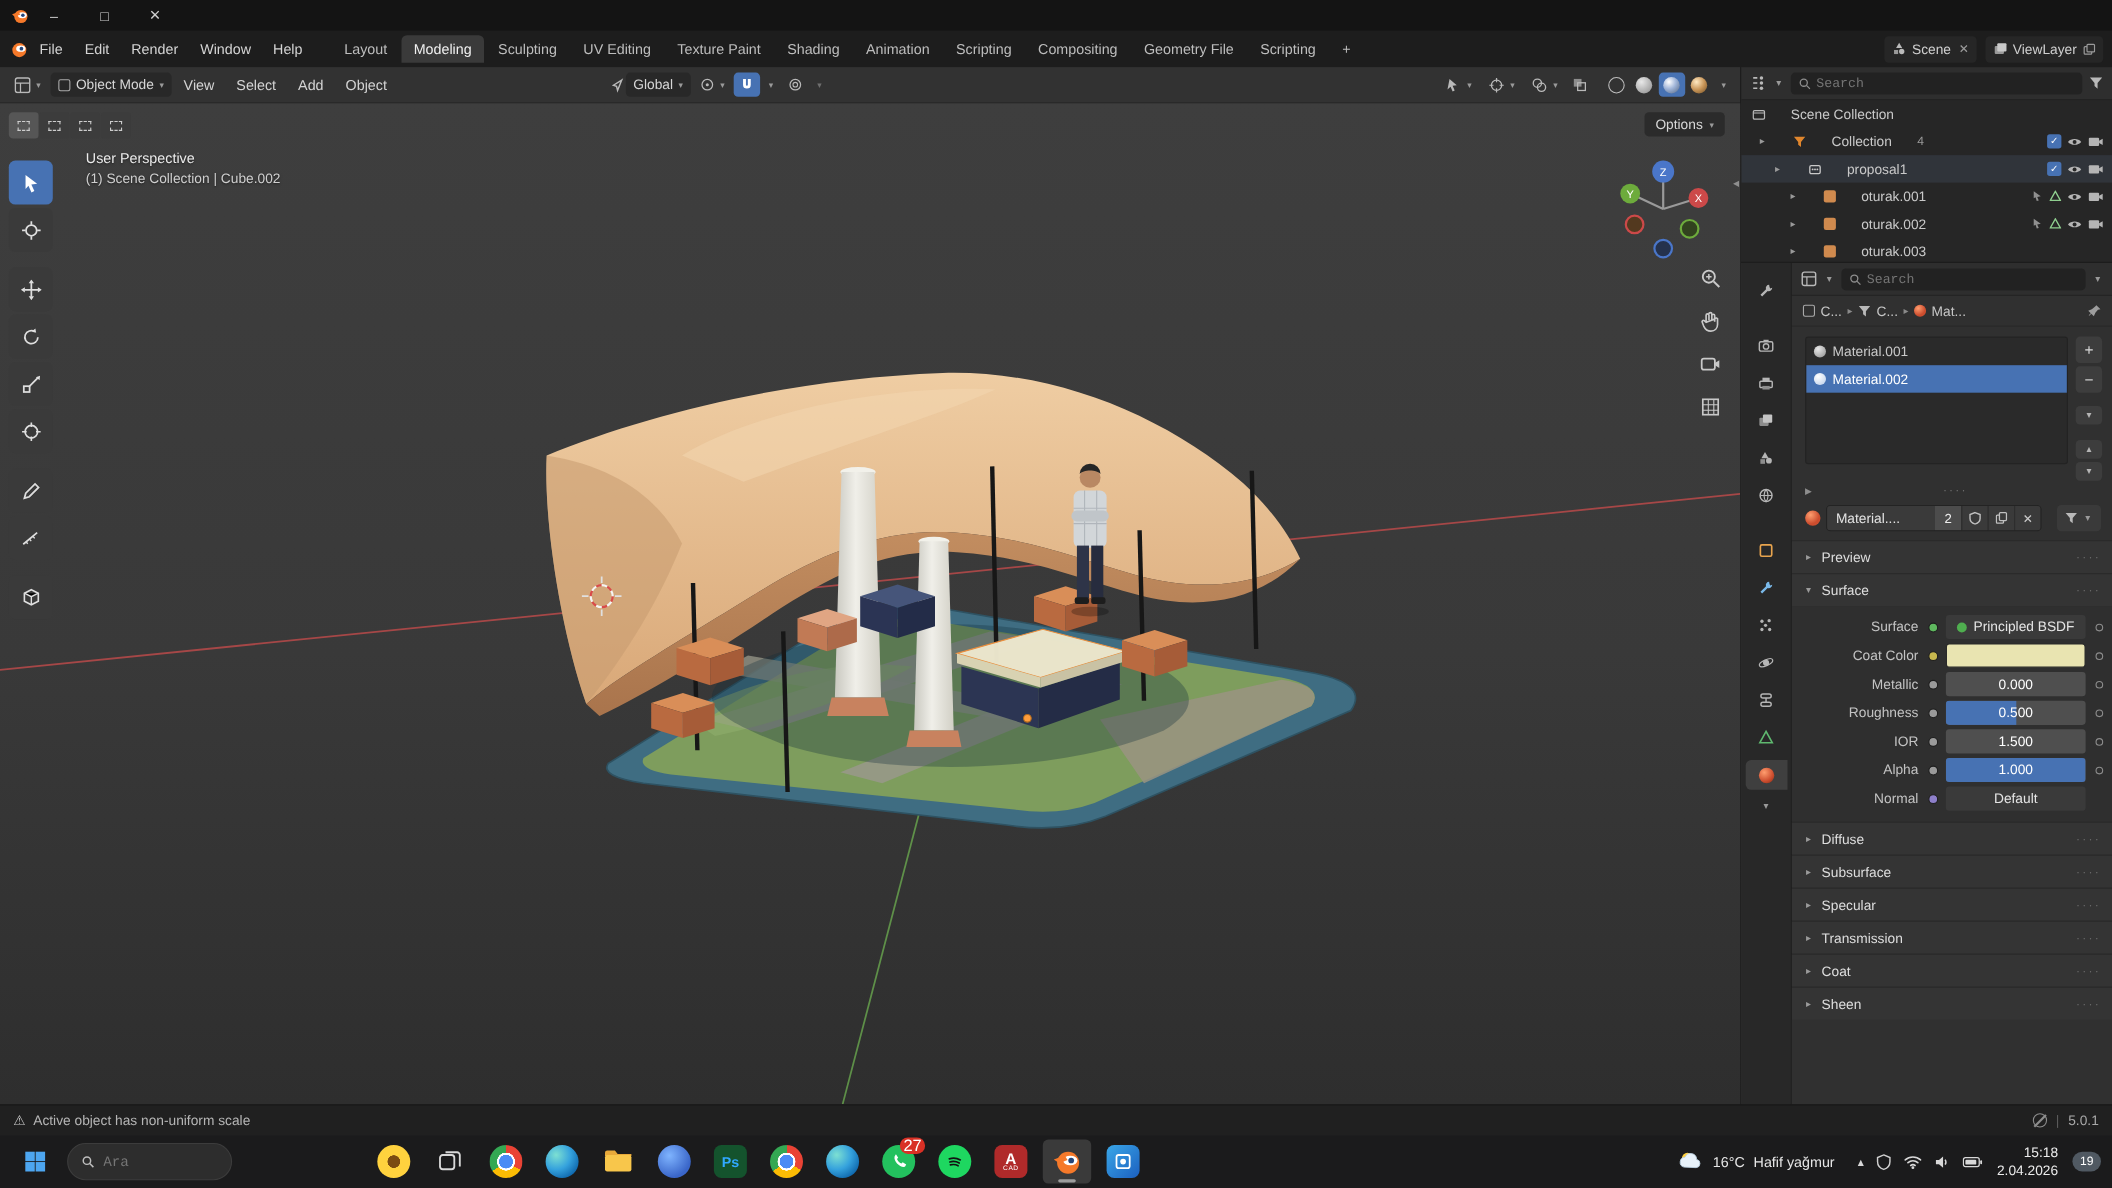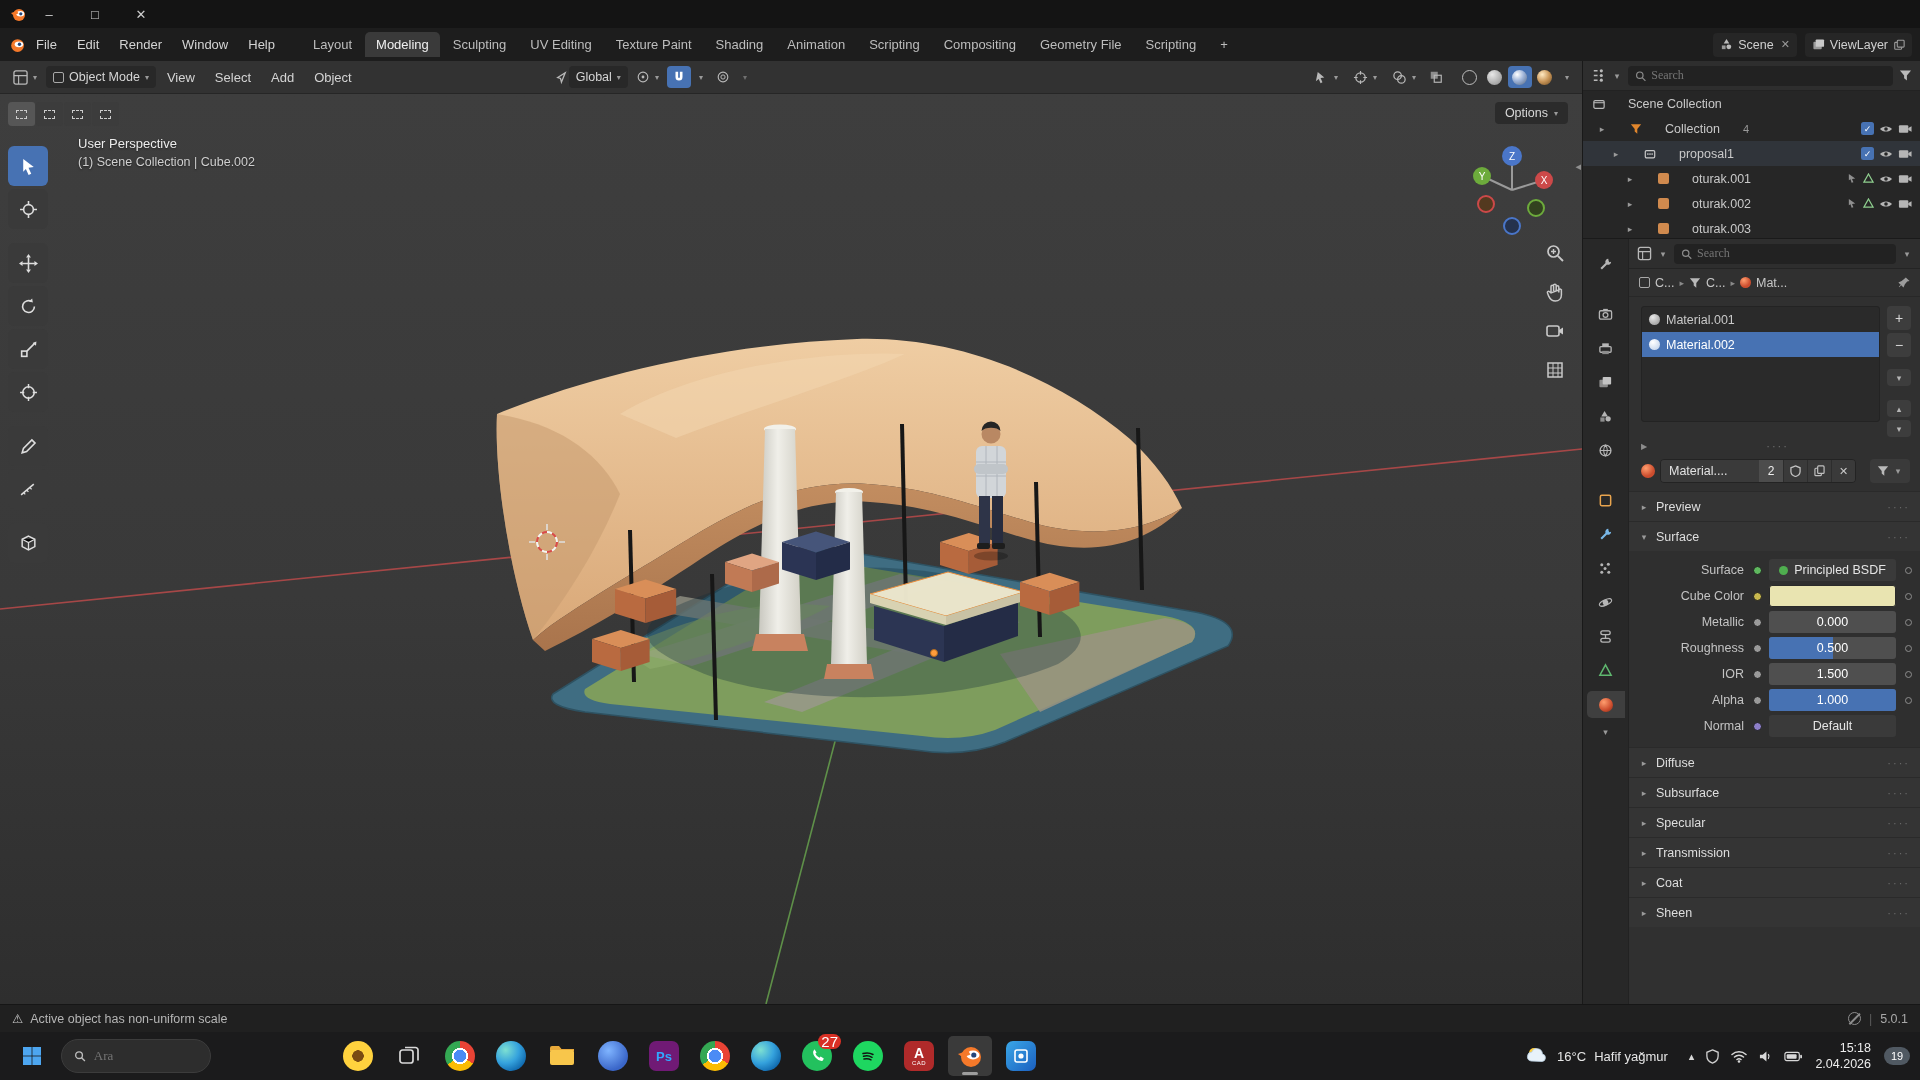--- a/index.html
+++ b/index.html
@@ -4,21 +4,21 @@
 <style>
 :root{
   --accent:#4772b3; --borange:#f5792a;
   --panel:#303030; --panel2:#2b2b2b; --field:#4f4f4f; --darkfield:#3a3a3a;
   --txt:#d6d6d6; --txt2:#b9b9b9;
 }
 *{margin:0;padding:0;box-sizing:border-box;font-family:"Liberation Sans","DejaVu Sans",sans-serif}
 html,body{width:1920px;height:1080px;overflow:hidden;background:#000}
 .screen{position:relative;width:1920px;height:1080px;background:#2c2c2c;font-size:13px;color:var(--txt)}
 svg{display:block}
-input{background:none;border:none;outline:none;color:#c0c0c0;font-size:12px;width:100%;font-family:Liberation Serif, serif}
+input{background:none;border:none;outline:none;color:#c0c0c0;font-size:12px;width:100%;font-family:Liberation Mono, monospace}
 
 
 .titlebar{position:absolute;top:0;left:0;right:0;height:28px;background:#141414;display:flex;align-items:center;padding-left:10px;z-index:20}
 .wtitle{font-size:12.5px;color:#cdcdcd;margin-left:9px;flex:1;white-space:nowrap;overflow:hidden}
 .wcontrols{display:flex;height:100%}
 .wbtn{width:46px;display:flex;align-items:center;justify-content:center;color:#cfcfcf;font-size:13px}
 
 
 .menubar{position:absolute;top:28px;left:0;right:0;height:33px;background:#1d1d1d;display:flex;align-items:center;padding:0 8px;gap:2px;z-index:19}
 .hmenu{padding:5px 9px;border-radius:4px;color:#d4d4d4;font-size:13px;white-space:nowrap}
@@ -128,21 +128,21 @@
 .tslot{width:44px;height:40px;display:flex;align-items:center;justify-content:center;border-radius:5px;position:relative;flex:none}
 .tslot.activeapp{background:#3a3a3a}
 .tslot.activeapp:after{content:"";position:absolute;bottom:1px;left:14px;right:14px;height:3px;border-radius:2px;background:#9d9d9d}
 .i32{width:30px;height:30px;border-radius:7px;display:flex;align-items:center;justify-content:center;flex:none}
 .circle{border-radius:50%!important}
 .searchpill{display:flex;align-items:center;gap:8px;background:#2d2d2d;border:1px solid #3c3c3c;border-radius:17px;height:34px;width:150px;padding:0 12px}
 .ic-chrome{background:radial-gradient(circle at 50% 50%,#4b8bf5 0 29%,#fff 30% 38%,transparent 39%),conic-gradient(#e94335 0 120deg,#fbbc04 120deg 235deg,#34a853 235deg 360deg)}
 .ic-edge{background:radial-gradient(circle at 32% 30%,#7de0d2,#35a2dd 45%,#0b62a8 82%)}
 .ic-teams{background:radial-gradient(circle at 35% 32%,#7fb4ff,#3a66c9 70%)}
 .ic-photos{background:linear-gradient(135deg,#3aa7e8,#1b5fbf)}
-.ic-ps{background:#701a75;color:#31a8ff;font-weight:bold;font-size:13px}
+.ic-ps{background:#14532d;color:#31a8ff;font-weight:bold;font-size:13px}
 .ic-acad{background:#b02a2a;color:#fff;flex-direction:column;line-height:1}
 .ic-wa{background:#23c15e}
 .ic-spot{background:#1ed760}
 .ic-flower{background:radial-gradient(circle,#7a4b12 0 26%,#ffd23e 28% 100%);border-radius:50%}
 .badge{position:absolute;top:-2px;right:-2px;background:#d93025;color:#fff;font-size:15px;min-width:17px;height:15px;border-radius:8px;display:flex;align-items:center;justify-content:center;padding:0 3px}
 .tb-right{margin-left:auto;display:flex;align-items:center;gap:13px}
 .weather{display:flex;align-items:center;gap:8px;color:#e6e6e6;font-size:13px;padding:4px 8px;border-radius:5px}
 .trayicons{display:flex;align-items:center;gap:11px;color:#d8d8d8}
 .clock{text-align:right;font-size:12.5px;color:#ececec;line-height:1.3}
 .notif{background:#505962;color:#fff;font-size:11px;min-width:26px;height:18px;border-radius:9px;display:flex;align-items:center;justify-content:center}
@@ -872,21 +872,21 @@
             <div class="prow">
               <span class="plabel">Surface</span>
               <span class="socket green"></span>
               <div class="pfield darkf">
                 <span class="gdot"></span>
                 <span>Principled BSDF</span>
               </div>
               <span class="keydot"></span>
             </div>
             <div class="prow">
-              <span class="plabel">Cube Color</span>
+              <span class="plabel">Coat Color</span>
               <span class="socket yellow"></span>
               <div class="swatch" style="background: rgb(233, 228, 177);"></div>
               <span class="keydot"></span>
             </div>
             <div class="prow">
               <span class="plabel">Metallic</span>
               <span class="socket"></span>
               <div class="pfield">
                   <span class="vtxt">0.000</span>
                 </div>

